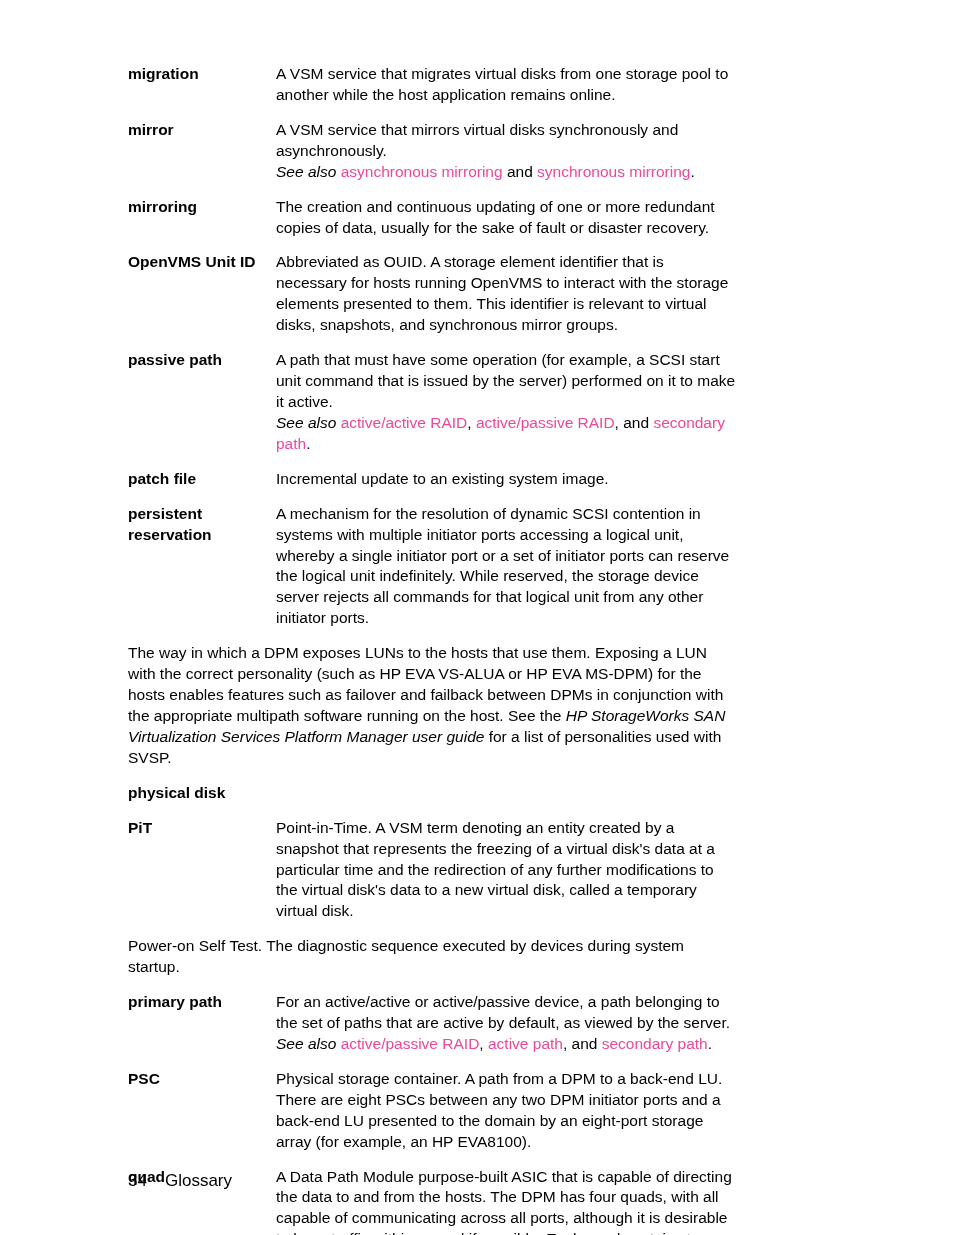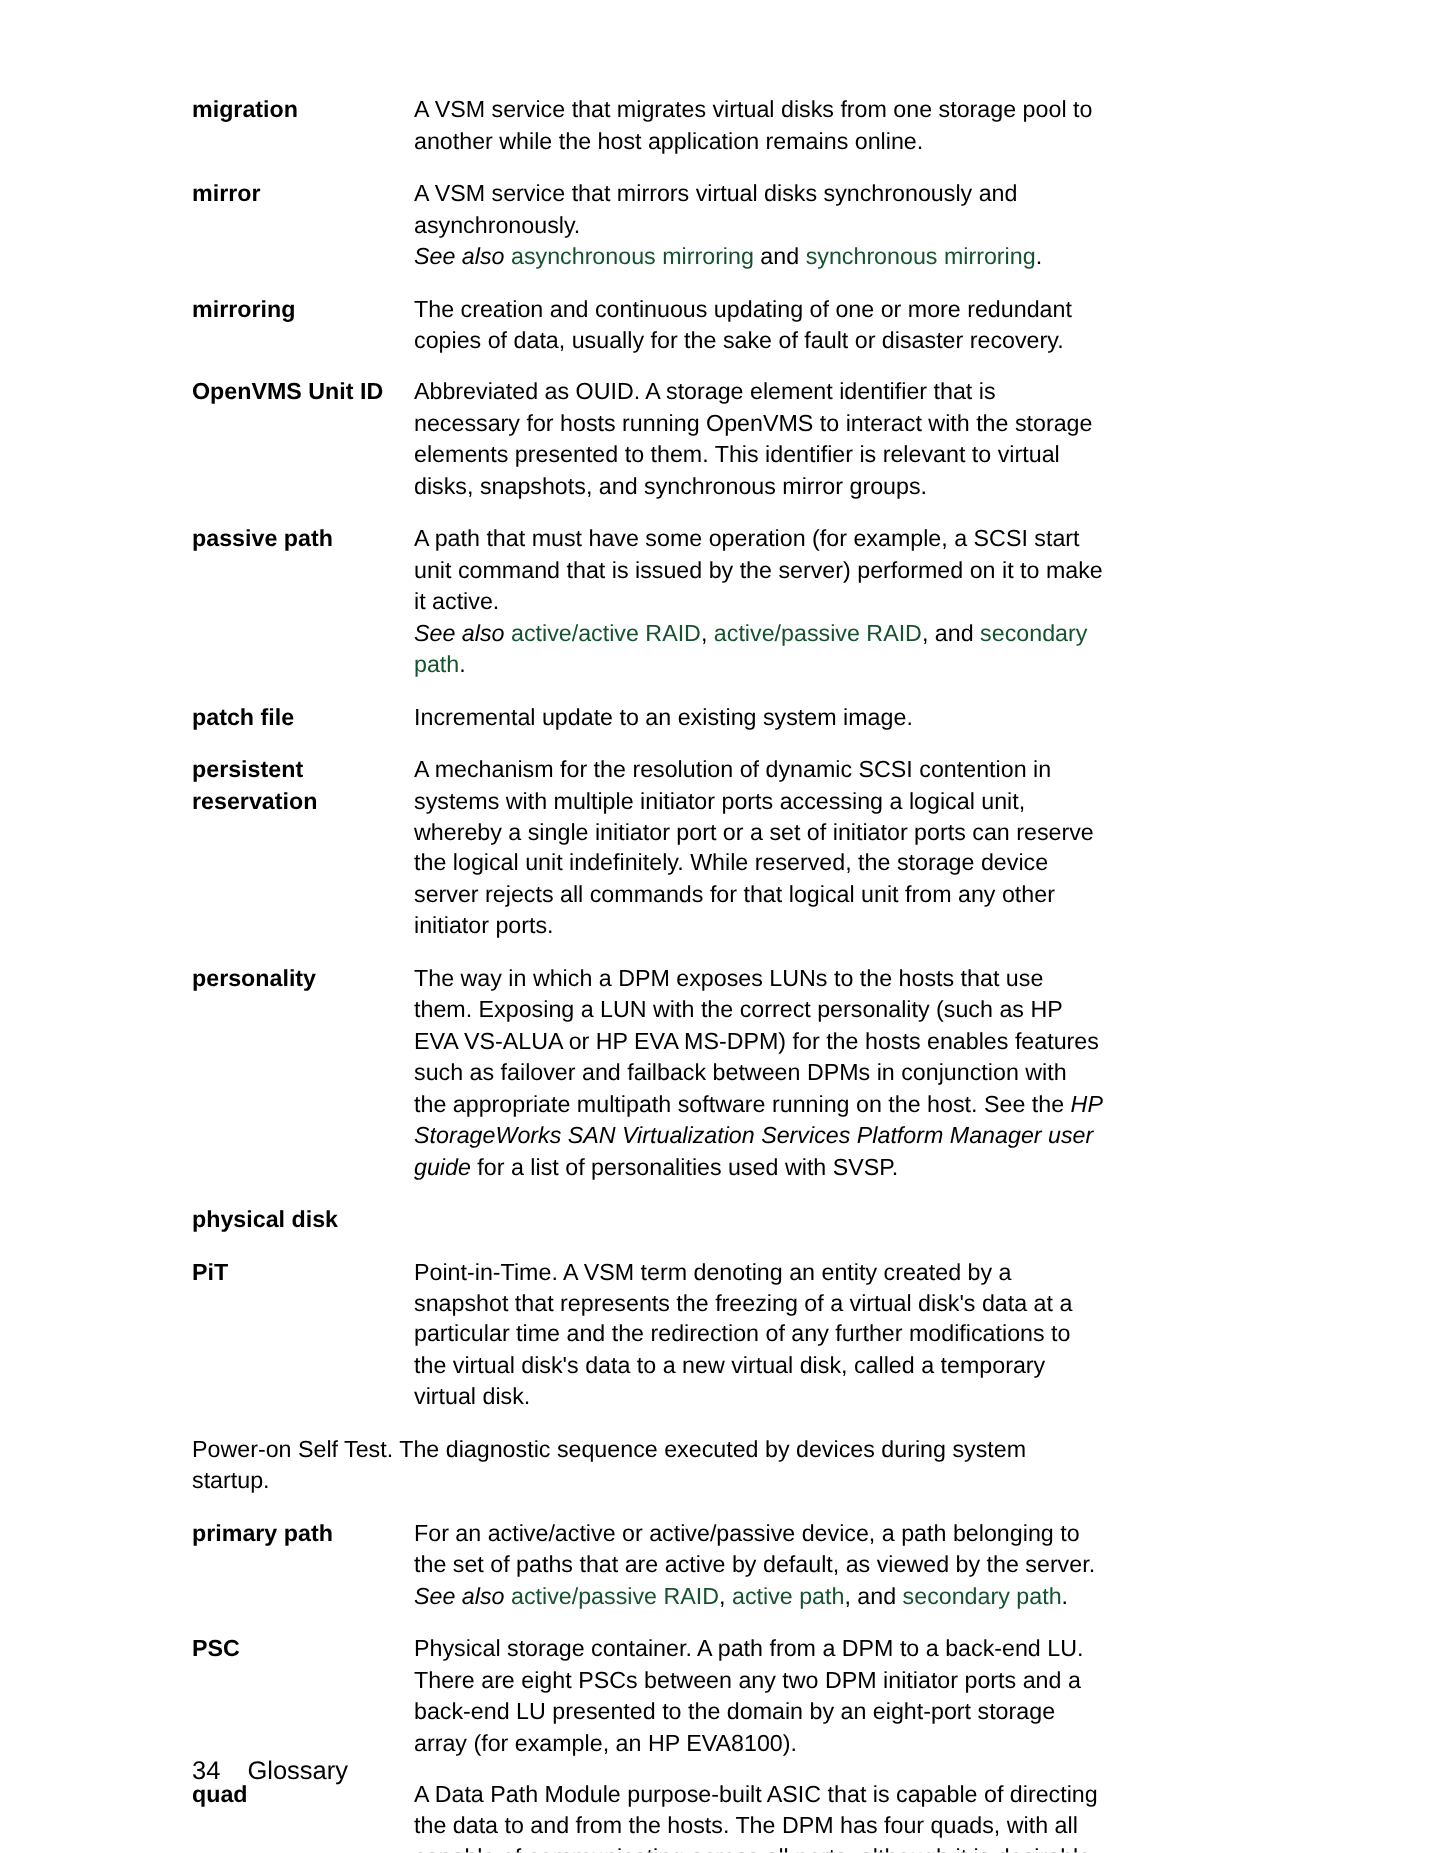--- a/index.html
+++ b/index.html
@@ -29,21 +29,21 @@
     font-weight: 700;
     padding-right: 8px;
   }
   .def {
     flex: 1;
   }
   .see-also-label {
     font-style: italic;
   }
   .link {
-    color: #14532d;
+    color: #ec4899;
     cursor: pointer;
     margin-top: 20px;
   }
   .ital {
     font-style: italic;
   }
   .footer {
     position: absolute;
     bottom: 42px;
     left: 128px;
@@ -93,21 +93,20 @@
     <div class="term">patch file</div>
     <div class="def">Incremental update to an existing system image.</div>
   </div>
 
   <div class="entry">
     <div class="term">persistent reservation</div>
     <div class="def">A mechanism for the resolution of dynamic SCSI contention in systems with multiple initiator ports accessing a logical unit, whereby a single initiator port or a set of initiator ports can reserve the logical unit indefinitely. While reserved, the storage device server rejects all commands for that logical unit from any other initiator ports.</div>
   </div>
 
   <div class="entry">
-    <div class="term">personality</div>
     <div class="def">
       <span>The way in which a DPM exposes LUNs to the hosts that use them. Exposing a LUN with the correct personality (such as HP EVA VS-ALUA or HP EVA MS-DPM) for the hosts enables features such as failover and failback between DPMs in conjunction with the appropriate multipath software running on the host. See the </span><span class="ital">HP StorageWorks SAN Virtualization Services Platform Manager user guide</span><span> for a list of personalities used with SVSP.</span>
     </div>
   </div>
 
   <div class="entry">
     <div class="term">physical disk</div>
   </div>
 
   <div class="entry">

